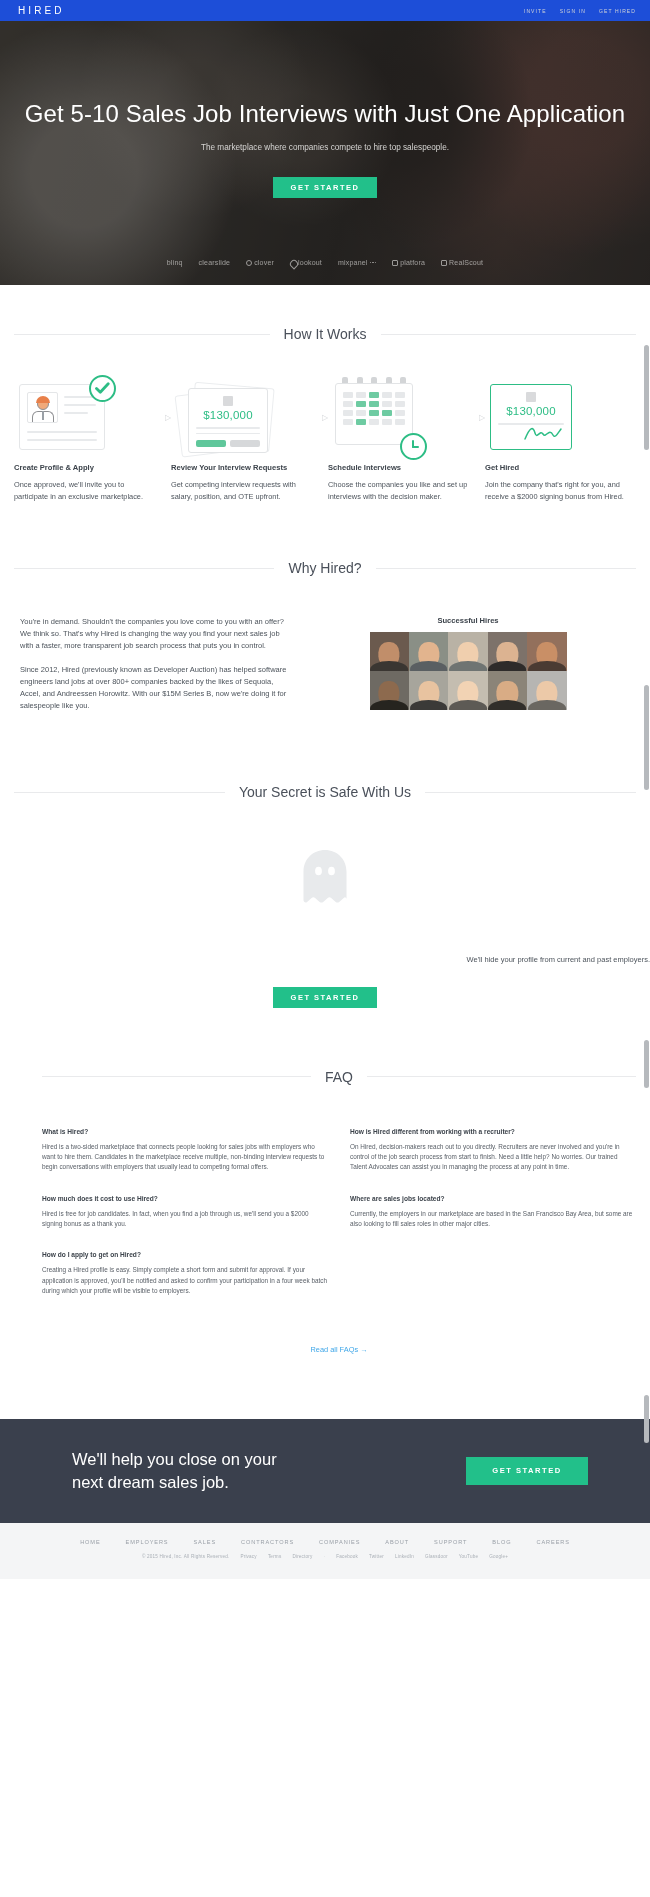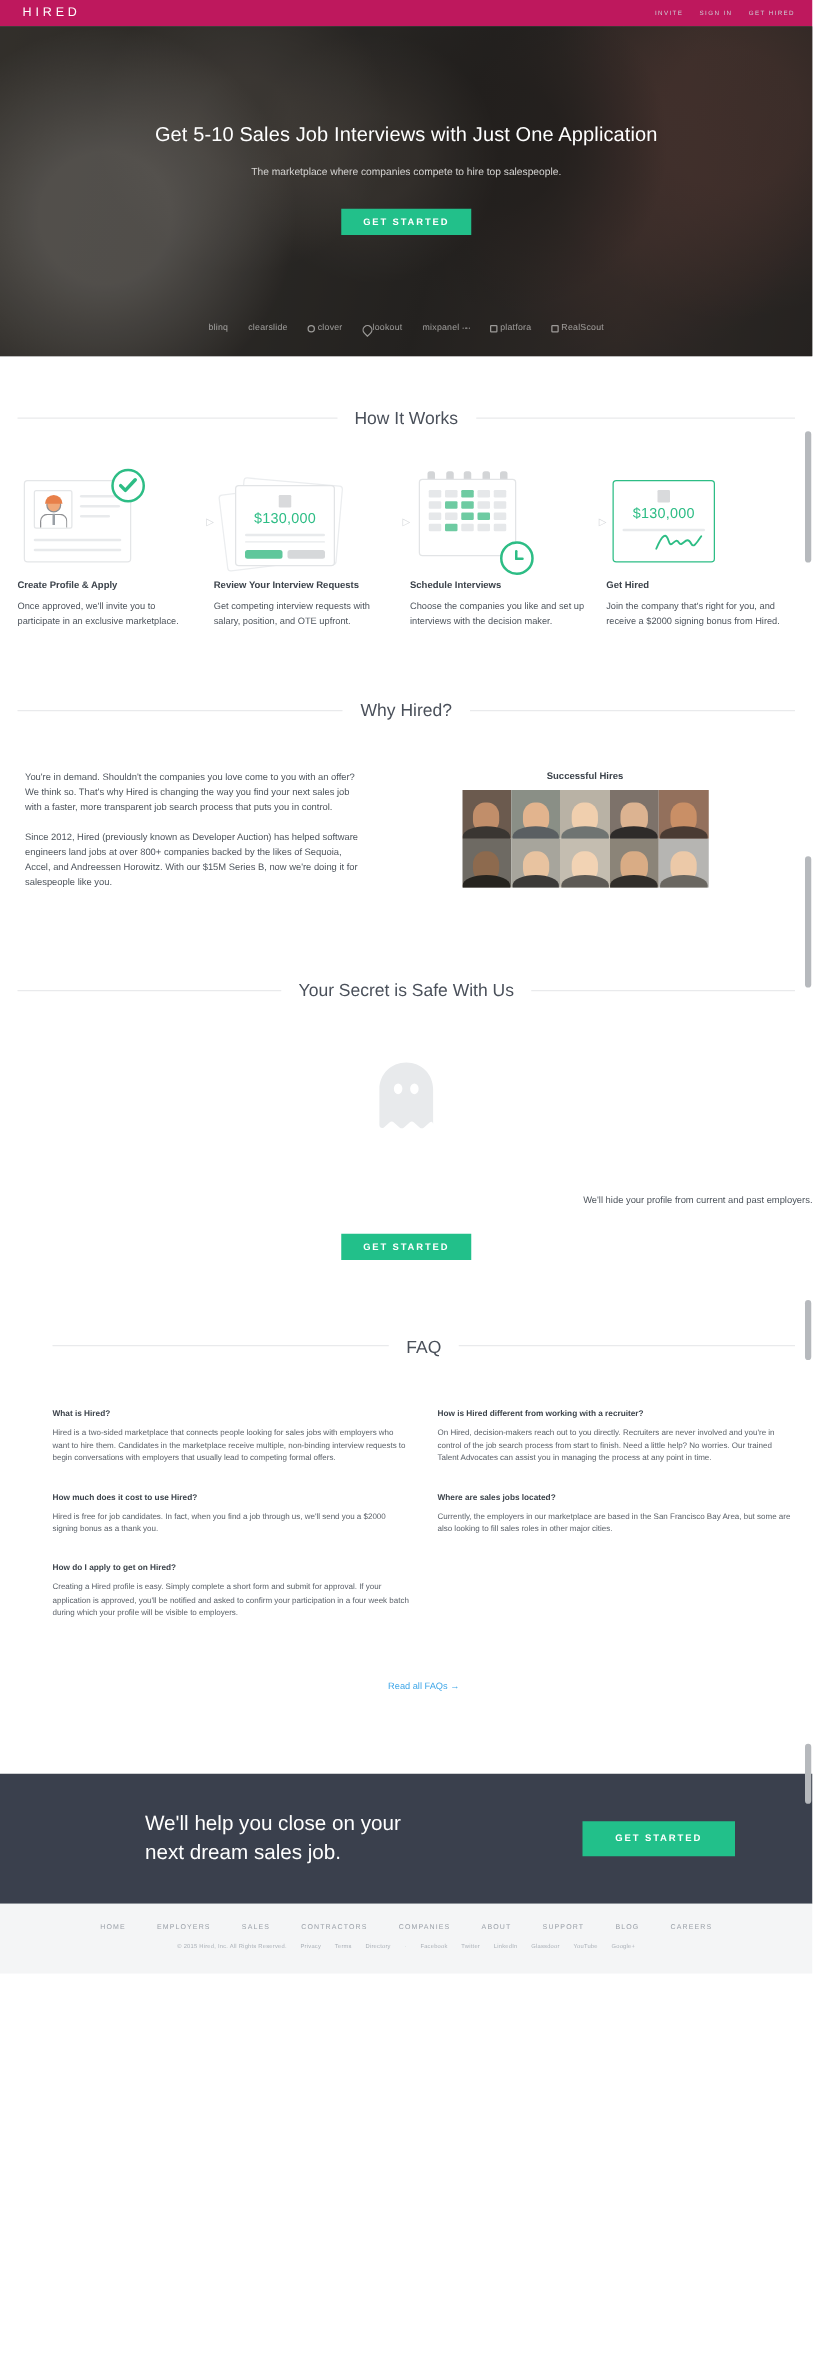--- a/index.html
+++ b/index.html
@@ -8,21 +8,21 @@
     font-family: "Liberation Sans", sans-serif;
     background: #ffffff;
     color: #3c434b;
     -webkit-font-smoothing: antialiased;
   }
   .page { width: 650px; position: relative; overflow: hidden; }
 
   
   .navbar {
     height: 21px;
-    background: #be185d;
+    background: #1d4ed8;
     display: flex;
     align-items: center;
     justify-content: space-between;
     padding: 0 14px 0 18px;
   }
   .brand {
     color: #ffffff;
     font-size: 10px;
     letter-spacing: 3.1px;
     font-weight: 400;
@@ -60,21 +60,21 @@
   .hero-inner {
     position: relative;
     z-index: 2;
     height: 100%;
     display: flex;
     flex-direction: column;
     align-items: center;
   }
   .hero-title {
     margin-top: 79px;
-    font-size: 16px;
+    font-size: 24px;
     font-weight: 400;
     color: #ffffff;
     letter-spacing: .1px;
     text-align: center;
   }
   .hero-sub {
     margin-top: 15px;
     font-size: 8.2px;
     color: #d6d5d3;
     font-weight: 400;
@@ -278,21 +278,20 @@
     display: flex;
     align-items: center;
     padding: 0 62px 0 72px;
     justify-content: space-between;
   }
   .bottom-cta h2 {
     color: #ffffff;
     font-size: 16.5px;
     font-weight: 400;
     line-height: 1.34;
-    margin-left: 44px;
   }
   .bottom-cta .btn-green { width: 122px; height: 28px; font-size: 7.6px; }
 
   
   .footer { background: #f4f5f6; padding: 16px 0 20px; }
   .footer-nav {
     display:flex; justify-content:center; gap: 25px;
     font-size: 5.6px; letter-spacing: .9px; color:#9aa0a8;
   }
   .footer-nav a { color:#9aa0a8; text-decoration:none; white-space: nowrap; }

